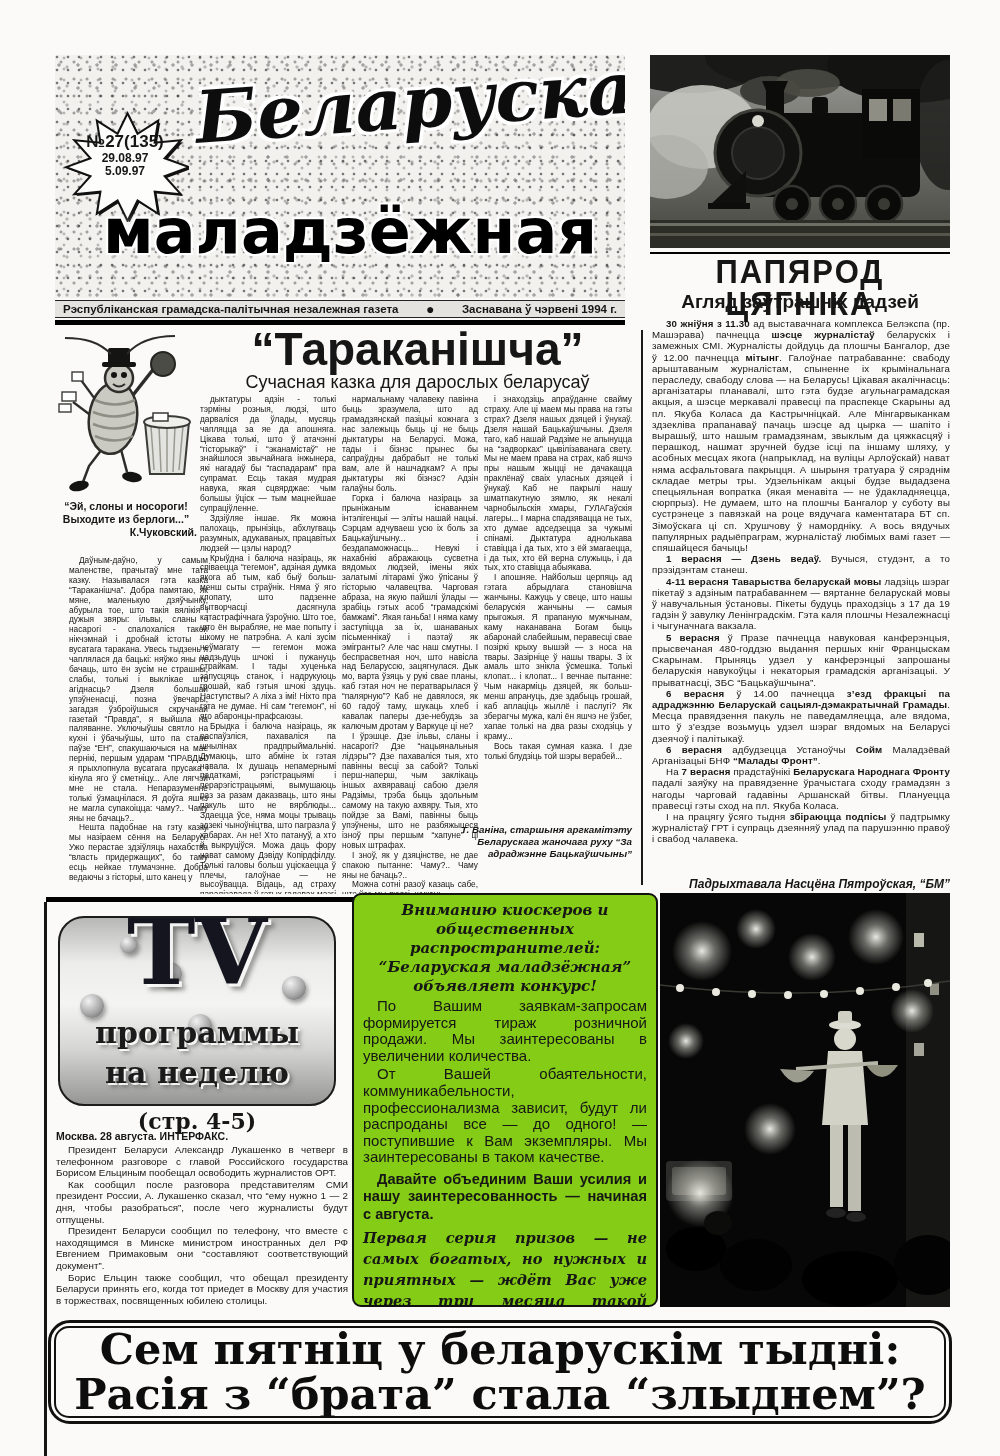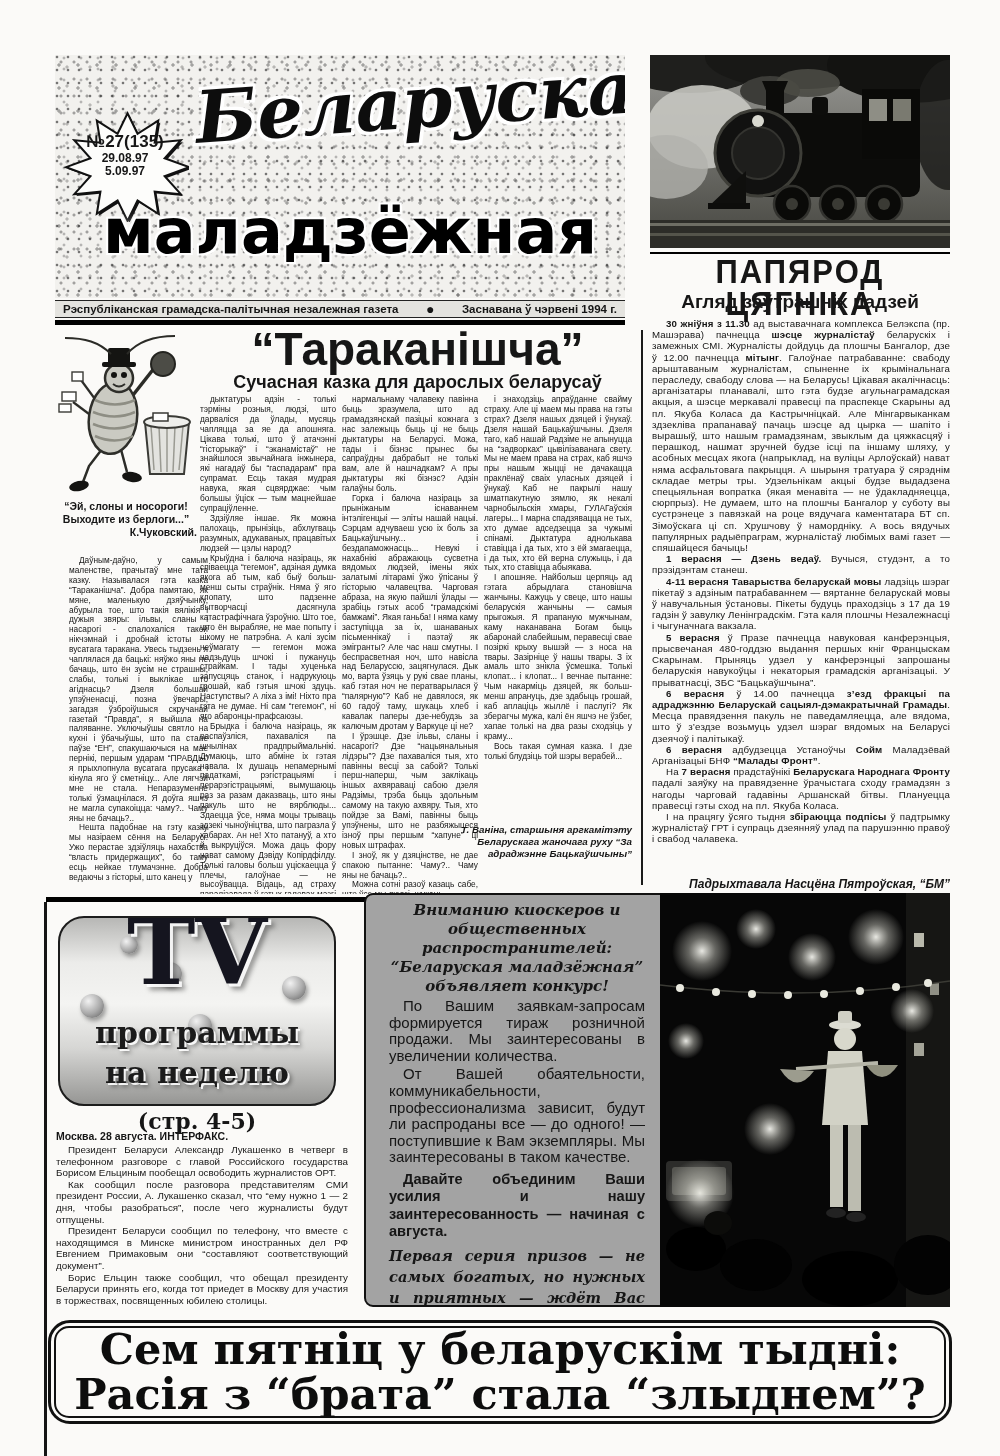--- a/index.html
+++ b/index.html
@@ -47,21 +47,21 @@
     font-size:9.7px;line-height:11.2px;text-align:justify;letter-spacing:.15px;}
   .events-body .para{margin:0;text-indent:14px;}
   .events-byline{position:absolute;left:650px;top:877px;width:300px;text-align:right;
     font-weight:bold;font-style:italic;font-size:12px;}
   .vert-rule{position:absolute;left:641px;top:330px;width:2px;height:555px;background:#1a1a1a;}
 
   
   .lead-headline{position:absolute;left:200px;top:326px;width:435px;text-align:center;
     font-weight:800;font-size:46px;line-height:1;}
   .lead-subhead{position:absolute;left:200px;top:372px;width:435px;text-align:center;
-    font-weight:bold;font-size:18px;}
+    font-weight:normal;font-size:18px;}
   .roach-fig{position:absolute;left:57px;top:334px;width:140px;height:160px;}
   .roach-caption{position:absolute;left:55px;top:500px;width:142px;font-weight:bold;
     font-size:10.5px;line-height:13px;}
   .cap-c{text-align:center;} .cap-r{text-align:right;}
   .art-col{position:absolute;font-size:8.3px;line-height:9.9px;text-align:justify;overflow:hidden;}
   .art-col .para{margin:0;text-indent:10px;}
   .col1{left:57px;top:556px;width:139px;height:338px;margin-left:12px;}
   .col2{left:200px;top:395px;width:136px;height:499px;}
   .col3{left:342px;top:395px;width:136px;height:499px;}
   .col4{left:484px;top:395px;width:148px;height:424px;}
@@ -86,22 +86,22 @@
   .pages-note{position:absolute;left:58px;top:1108px;width:278px;text-align:center;
     font-family:"DejaVu Serif",serif;font-weight:bold;font-size:22px;}
 
   
   .ifx-dateline{position:absolute;left:56px;top:1130px;width:292px;font-weight:bold;font-size:10.5px;}
   .ifx-body{position:absolute;left:56px;top:1144px;width:292px;height:168px;overflow:hidden;
     font-size:9.8px;line-height:11.6px;text-align:justify;}
   .ifx-body .para{margin:0;text-indent:12px;}
 
   
-  .promo-box{position:absolute;left:364px;top:893px;width:306px;height:414px;box-sizing:border-box;
-    border:2.5px solid #111;border-radius:9px;padding:6px 23px;overflow:hidden;background:#a3a3a3;}
+  .promo-box{position:absolute;left:352px;top:893px;width:306px;height:414px;box-sizing:border-box;
+    border:2.5px solid #111;border-radius:9px;padding:6px 9px;overflow:hidden;background:#84cc16;}
   .promo-intro{font-family:"DejaVu Serif",serif;font-style:italic;font-weight:bold;
     font-size:15px;line-height:19px;text-align:center;}
   .promo-p{font-size:15px;line-height:16.6px;text-align:justify;text-indent:14px;margin:2px 0 0;}
   .promo-bold{font-weight:bold;font-size:14.6px;line-height:17.5px;text-align:justify;
     text-indent:14px;margin:5px 0 2px;}
   .promo-script{font-family:"DejaVu Serif",serif;font-style:italic;font-weight:bold;
     font-size:14.6px;line-height:21px;text-align:justify;margin:4px 0 0;}
 
   
   .banner{position:absolute;left:48px;top:1320px;width:904px;height:104px;box-sizing:border-box;

